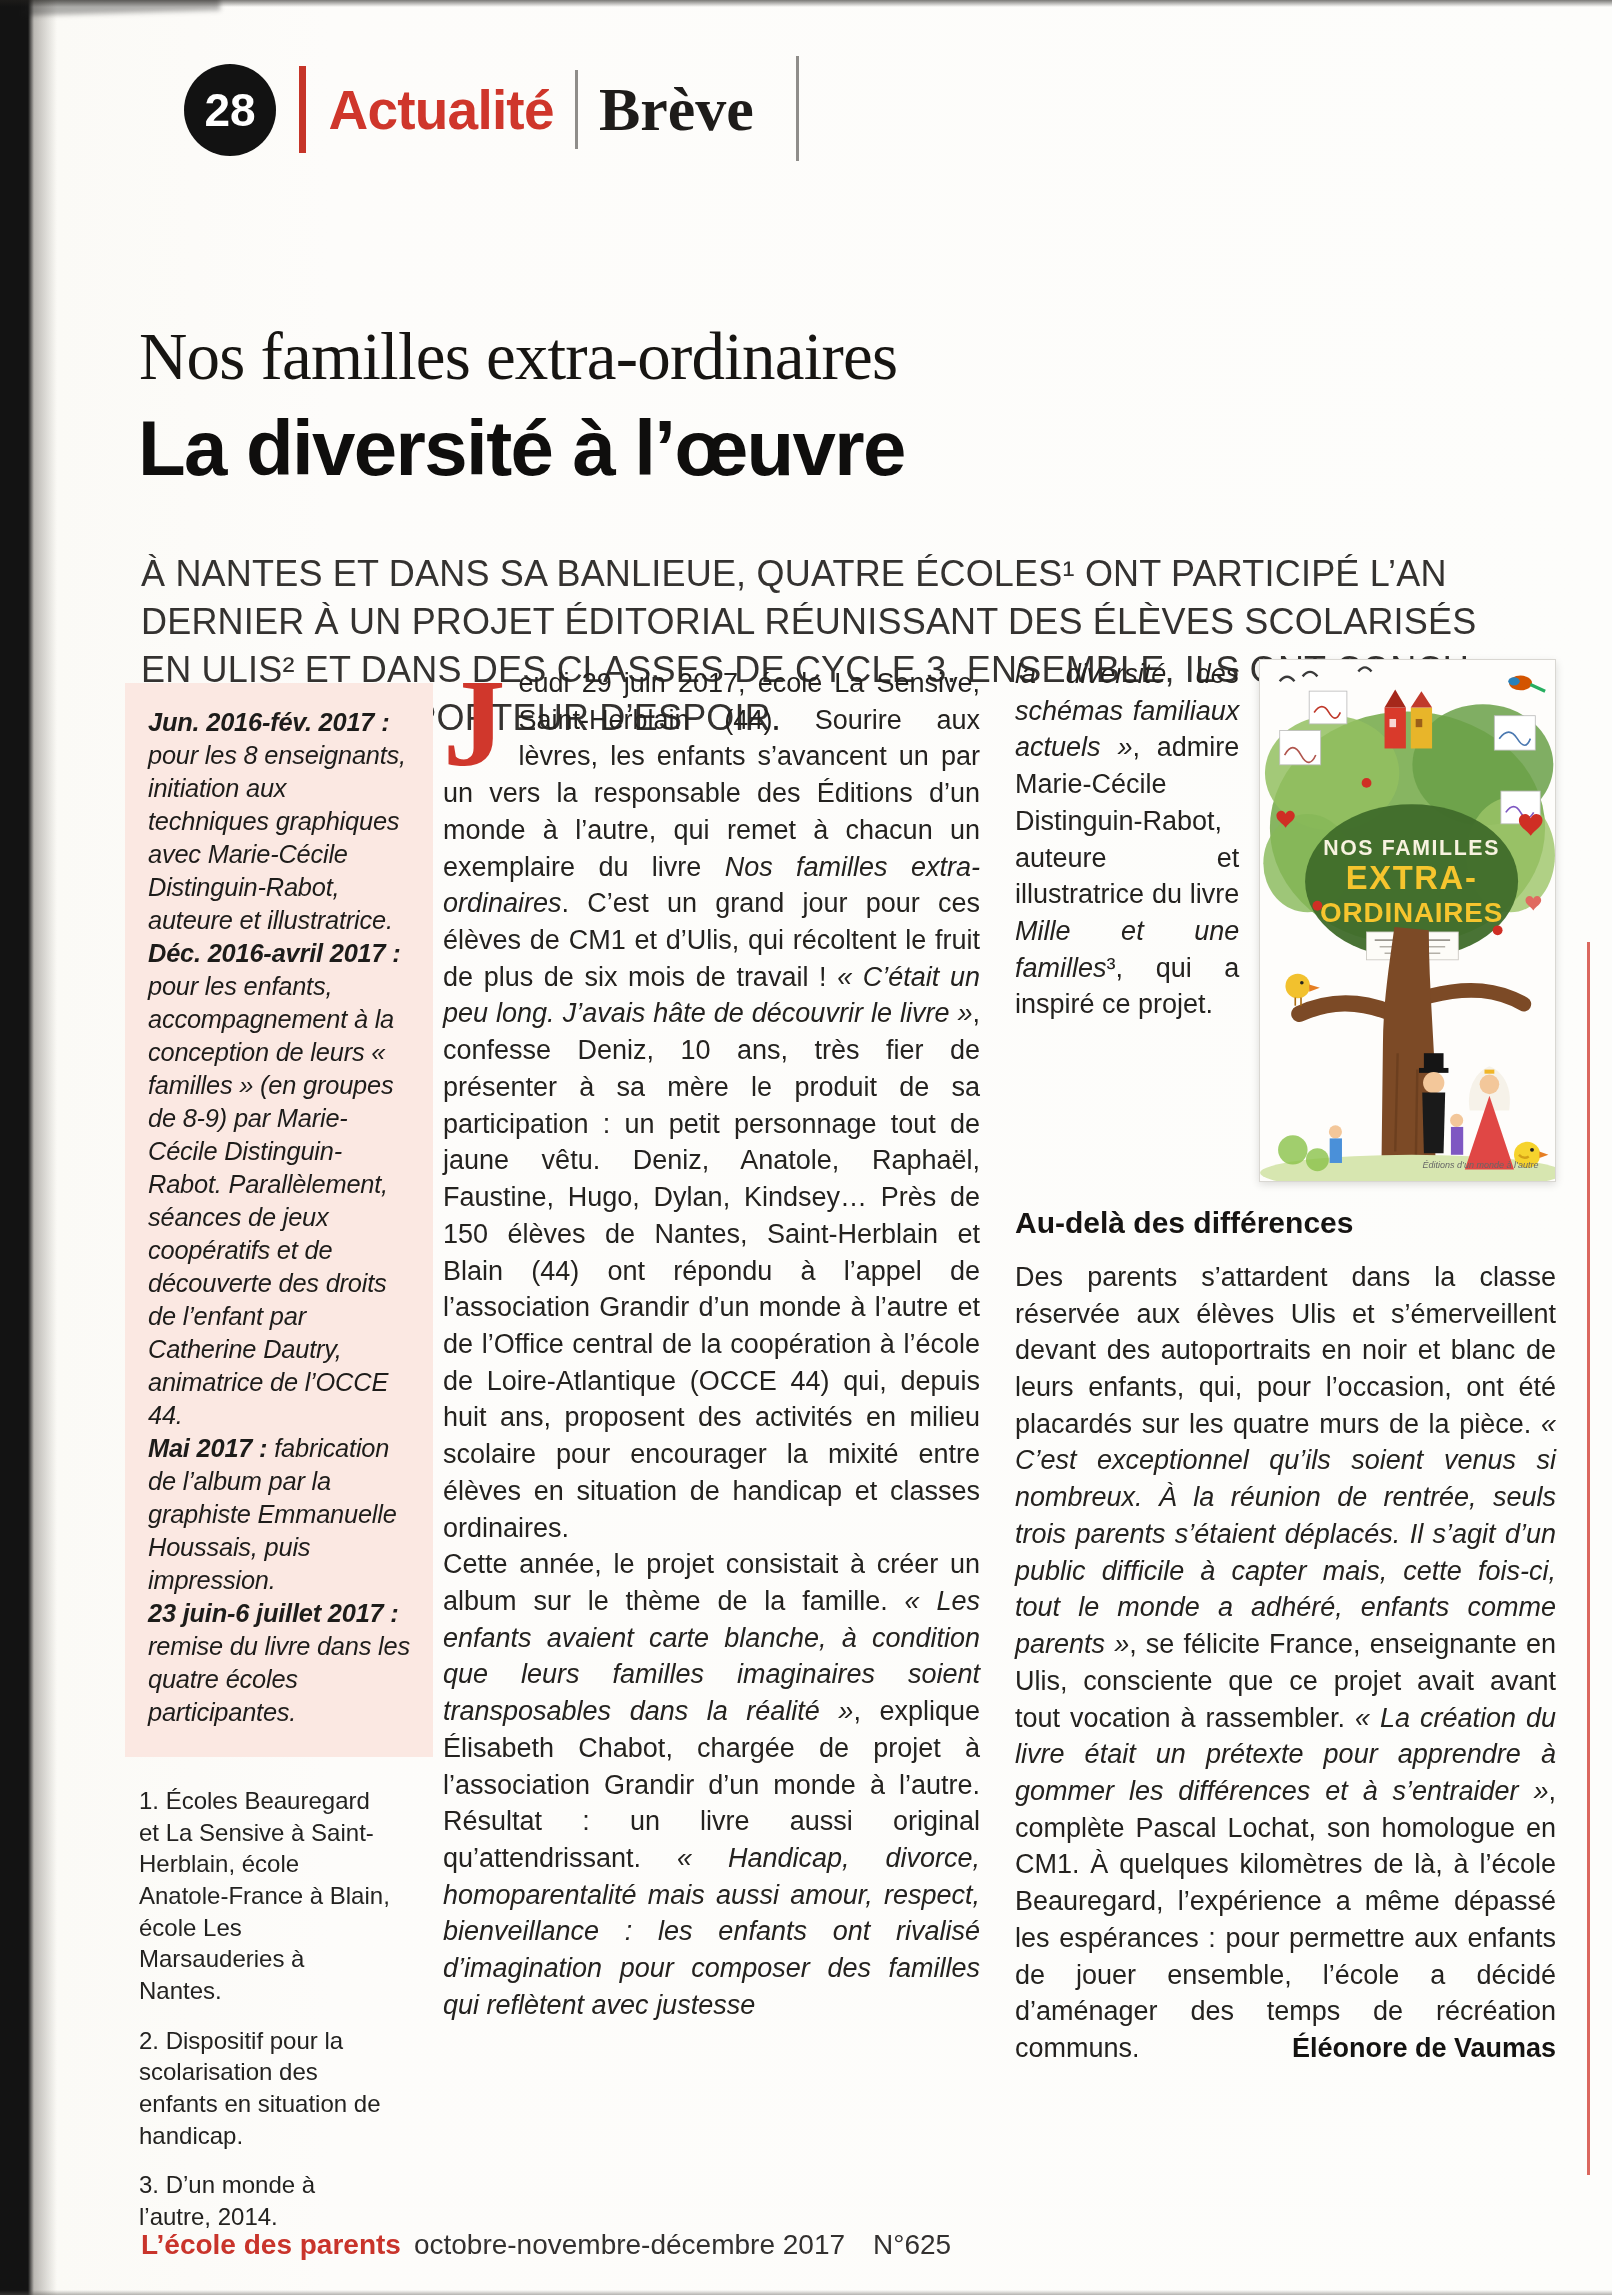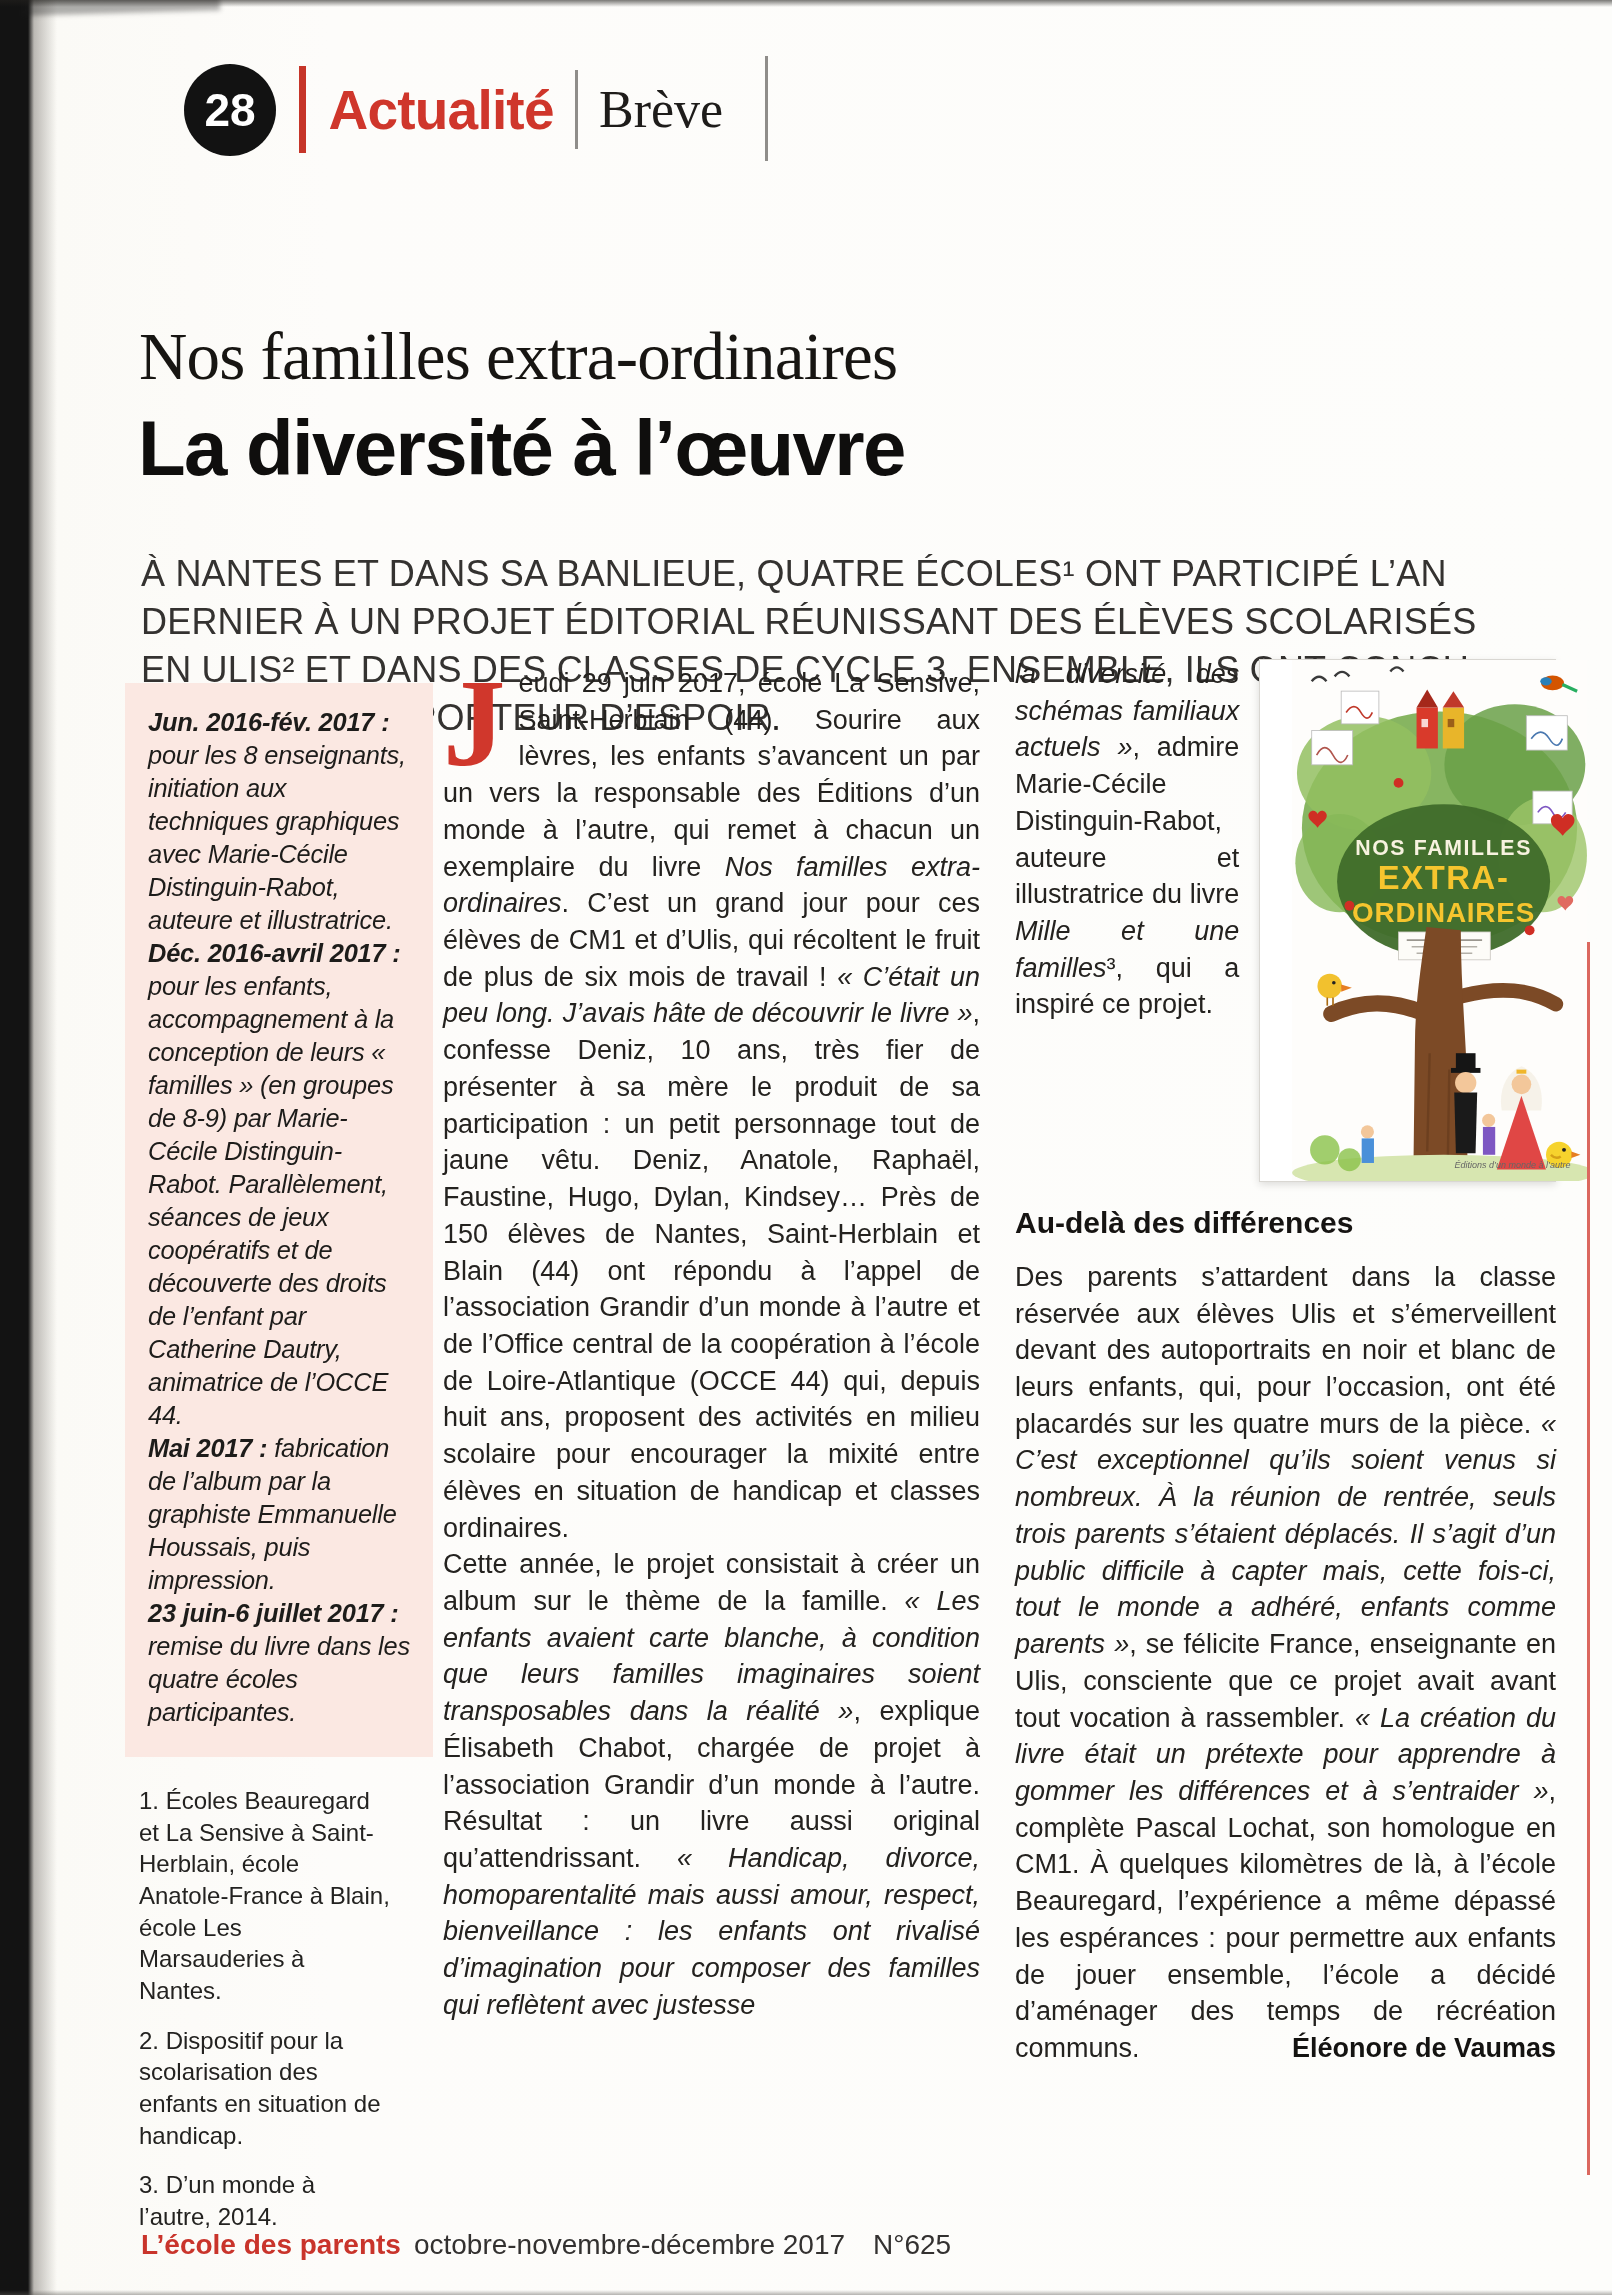--- a/index.html
+++ b/index.html
@@ -30,21 +30,21 @@
 
   
   .masthead{position:absolute;left:184px;top:59px;display:flex;align-items:center;}
   .page-circle{width:92px;height:92px;border-radius:50%;background:#121212;color:#fff;
     display:flex;align-items:center;justify-content:center;font-size:46px;font-weight:700;}
   .sep{width:3.3px;background:#8f8d8a;margin:0 21px;}
   .sep.red{width:6.6px;background:#c63529;height:87px;margin:0 23px;}
   .sep.g1{height:79px;}
   .sep.g2{height:105px;align-self:flex-start;margin-top:-3.3px;}
   .section-label{font-size:55px;font-weight:700;color:var(--accent-red);letter-spacing:-0.8px;}
-  .subsection-label{font-family:"Liberation Serif",serif;font-size:52px;color:#1e1c1a;margin-right:21px;}
+  .subsection-label{font-family:"Liberation Serif",serif;font-size:62px;color:#1e1c1a;margin-right:21px;font-weight:bold;}
 
   
   .kicker{position:absolute;left:139px;top:318px;font-family:"Liberation Serif",serif;
     font-weight:500;font-size:67px;color:#171512;letter-spacing:-0.8px;}
   .main-title{position:absolute;left:138px;top:403px;font-size:78px;font-weight:800;
     color:#0f0e0d;letter-spacing:-1.6px;}
   .standfirst{position:absolute;left:141px;top:550px;width:1385px;font-size:36px;
     line-height:1.33;color:#343230;letter-spacing:0.2px;}
 
   
@@ -62,21 +62,21 @@
   
   .col-mid{position:absolute;left:443px;top:665px;width:537px;font-size:27px;
     line-height:1.36;text-align:justify;color:var(--body-text);}
   .col-mid p{margin:0;}
   .dropcap{float:left;font-family:"Liberation Serif",serif;font-weight:700;font-size:125px;
     line-height:.82;color:#d0372c;margin:6.6px 13px 0 0;}
 
   .col-right{position:absolute;left:1015px;top:656px;width:541px;font-size:27px;
     line-height:1.36;text-align:justify;color:var(--body-text);}
   .book-cover{float:right;width:297px;height:523px;margin:3.3px 0 21px 19.7px;background:#fff;
-    border:0.8px solid #d9d7d2;box-shadow:0 2.5px 8.2px rgba(0,0,0,.14);padding-left:32px;}
+    border:0.8px solid #d9d7d2;box-shadow:0 2.5px 8.2px rgba(0,0,0,.14);}
   .subhead{clear:both;font-size:30px;font-weight:700;color:#161412;margin:24.6px 0 14.8px 0;text-align:left;}
   .byline{float:right;font-weight:700;font-size:27px;color:#141311;padding-left:19.7px;}
 
   .it{font-style:italic;}
 
   
   .footer{position:absolute;left:141px;top:2229px;font-size:28px;color:#333130;}
   .footer .mag{font-weight:700;color:var(--footer-red);}
   .footer .period{margin-left:13px;}
   .footer .num{margin-left:28px;}

